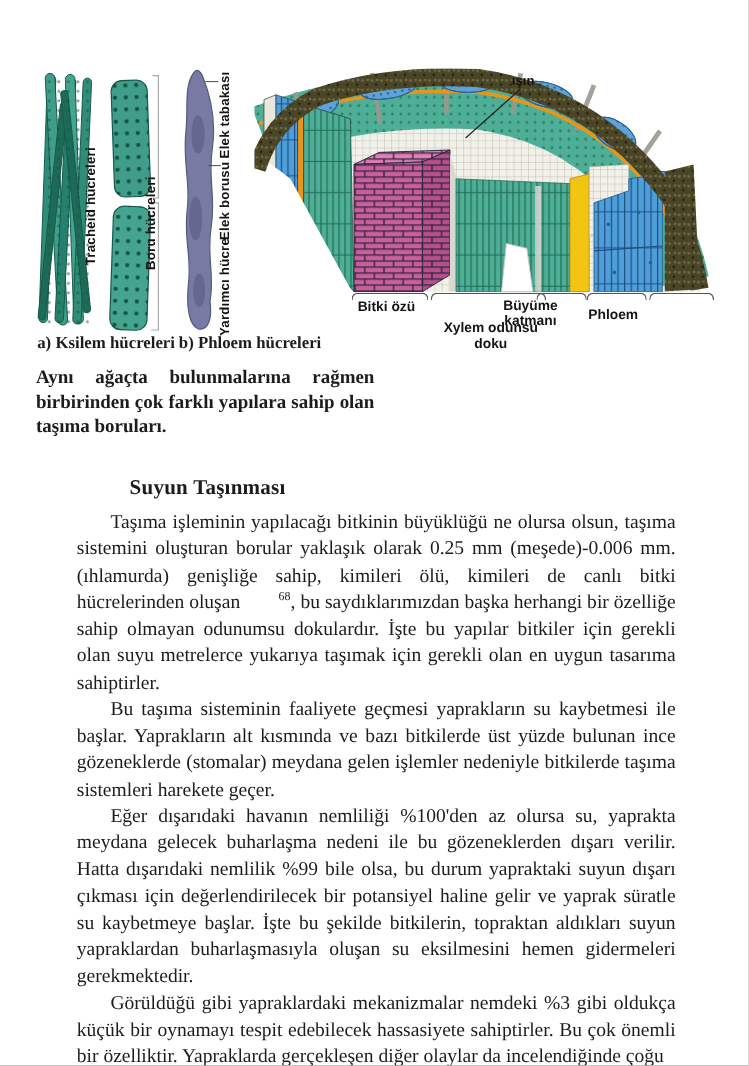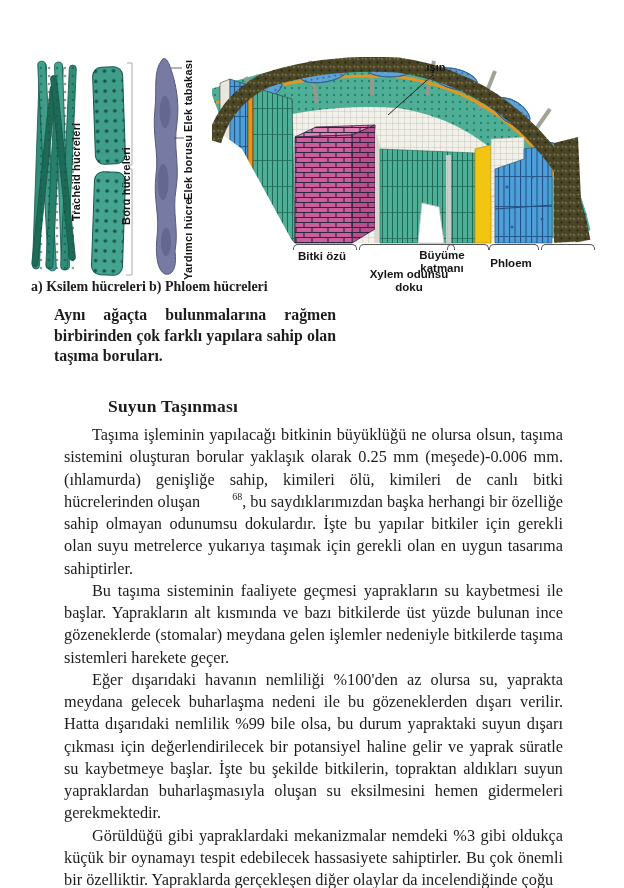--- a/index.html
+++ b/index.html
@@ -32,21 +32,21 @@
     font-weight:bold;
     font-size:14px;
     white-space:nowrap;
   }
   .caption-block{
     position:absolute;
     font-family:"Liberation Serif", serif;
     font-weight:bold;
     text-align:justify;
   }
-  #cap-left{left:30px;top:305px;width:282px;font-size:15.8px;line-height:20.5px;margin-left:24px;}
+  #cap-left{left:30px;top:305px;width:282px;font-size:15.8px;line-height:20.5px;}
   #cap-right{left:294px;top:294px;width:320px;font-size:15.2px;line-height:19.6px;}
   
   .stem-label{
     position:absolute;
     font-family:"Liberation Sans", sans-serif;
     font-weight:bold;
     font-size:11.5px;
     line-height:13px;
     text-align:center;
     color:#141414;

